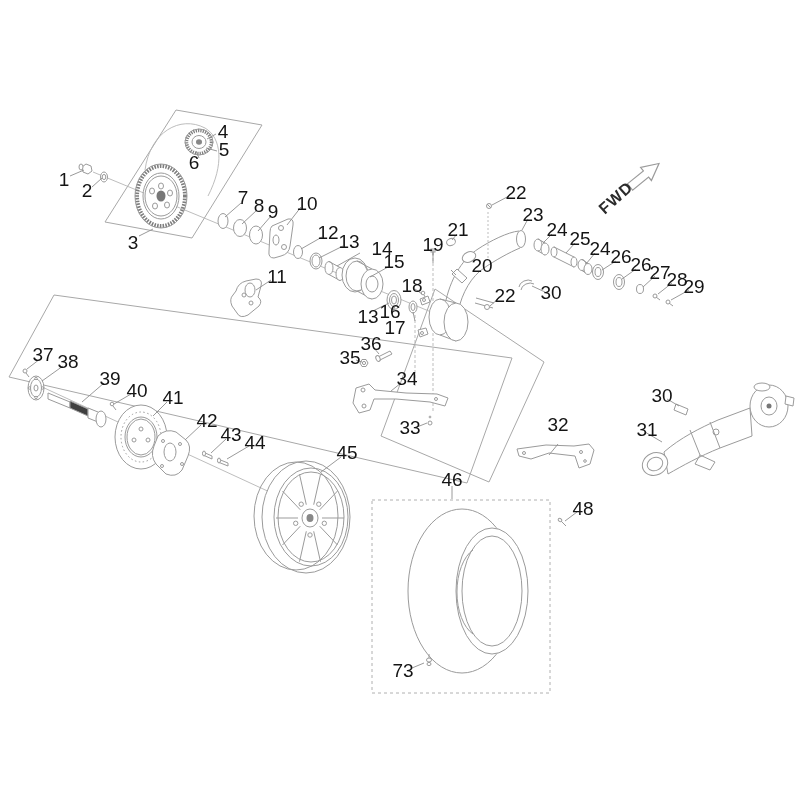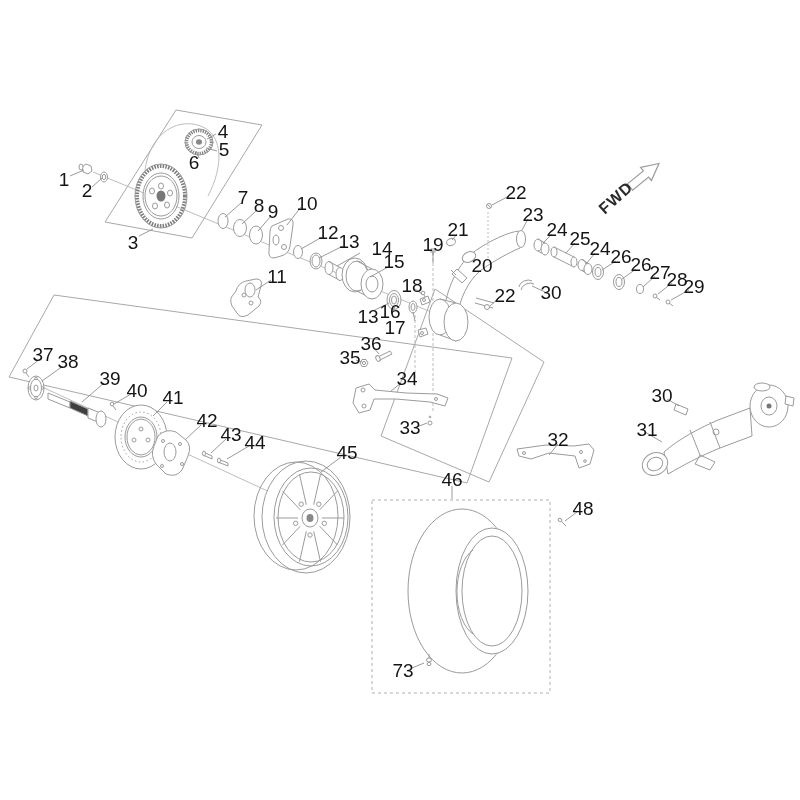--- a/index.html
+++ b/index.html
@@ -338,21 +338,21 @@
       <div class="callout" style="left: 600px; top: 248px;">24</div>
       <div class="callout" style="left: 621px; top: 256px;">26</div>
       <div class="callout" style="left: 641px; top: 264px;">26</div>
       <div class="callout" style="left: 660px; top: 272px;">27</div>
       <div class="callout" style="left: 677px; top: 279px;">28</div>
       <div class="callout" style="left: 694px; top: 286px;">29</div>
       <div class="callout" style="left: 505px; top: 295px;">22</div>
       <div class="callout" style="left: 551px; top: 292px;">30</div>
       <div class="callout" style="left: 662px; top: 395px;">30</div>
       <div class="callout" style="left: 637px; top: 429px; margin-left: 10px;">31</div>
-      <div class="callout" style="left: 558px; top: 439px;">32</div>
+      <div class="callout" style="left: 558px; top: 424px;">32</div>
       <div class="callout" style="left: 410px; top: 427px;">33</div>
       <div class="callout" style="left: 407px; top: 378px;">34</div>
       <div class="callout" style="left: 350px; top: 357px;">35</div>
       <div class="callout" style="left: 371px; top: 343px;">36</div>
       <div class="callout" style="left: 43px; top: 354px;">37</div>
       <div class="callout" style="left: 68px; top: 361px;">38</div>
       <div class="callout" style="left: 110px; top: 378px;">39</div>
       <div class="callout" style="left: 137px; top: 390px;">40</div>
       <div class="callout" style="left: 173px; top: 397px;">41</div>
       <div class="callout" style="left: 207px; top: 420px;">42</div>

